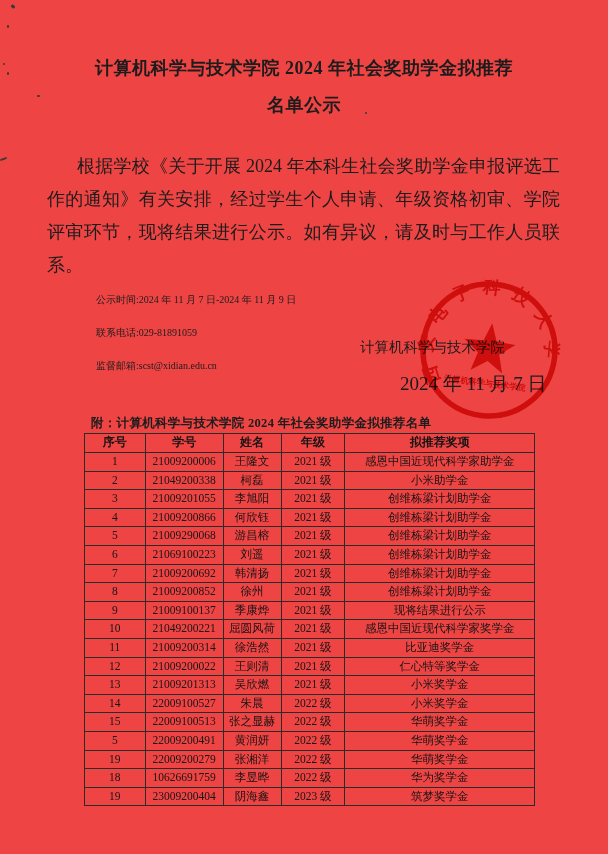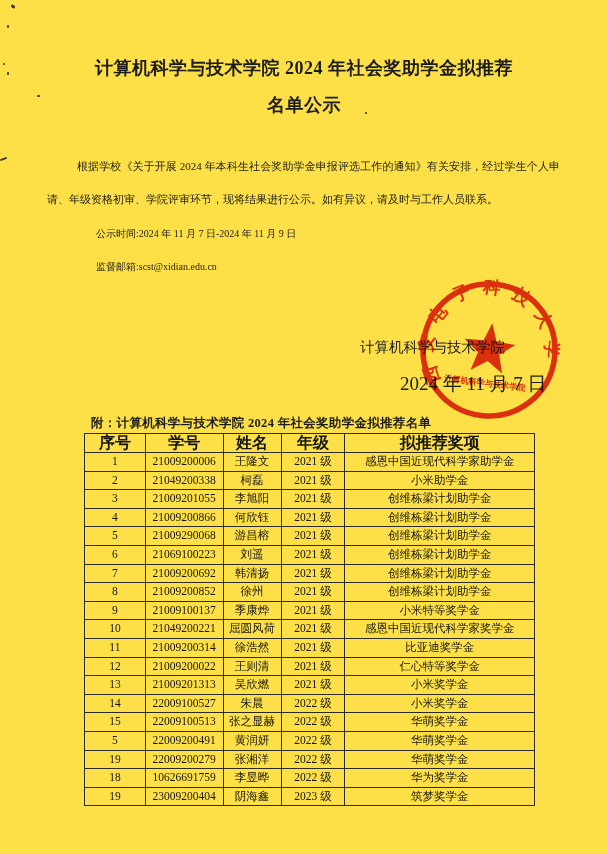--- a/index.html
+++ b/index.html
@@ -2,38 +2,38 @@
 <html><head>
 <meta charset="utf-8">
 <style>
   * { box-sizing: border-box; margin: 0; padding: 0; }
   html, body { background: #e8e8e8; }
   .page {
     position: relative;
     width: 608px;
     height: 854px;
     margin: 0 auto;
-    background: #fde047;
+    background: #ef4444;
     overflow: hidden;
     font-family: "Liberation Serif", serif;
     color: #1c1c1c;
   }
   
   .title-wrap {
     margin: 50px 40px 0 40px;
     text-align: center;
     font-weight: 700;
     font-size: 18px;
     line-height: 37px;
     letter-spacing: 0.5px;
   }
   
   .para {
     margin: 26px 48px 0 47px;
-    font-size: 11px;
+    font-size: 18px;
     line-height: 33px;
     text-indent: 30px;
     text-align: justify;
   }
   .info-block { margin: 1px 0 0 96px; font-size: 10px; line-height: 33px; }
   .info-line { white-space: nowrap; }
   
   .sig-org  { position: absolute; top: 338px; left: 360px; font-size: 14.5px; }
   .sig-date { position: absolute; top: 371px; left: 400px; font-size: 19px; }
   
@@ -68,21 +68,21 @@
     border: 1.5px solid #1e1e1e;
   }
   table.roster th, table.roster td {
     border: 1px solid #2b2b2b;
     padding: 0 2px;
     height: 17.6px;
     line-height: 17.6px;
     white-space: nowrap;
     font-weight: 400;
   }
-  table.roster th { height: 19px; font-weight: 700; font-size: 16px; }
+  table.roster th { height: 19px; font-weight: 700; font-size: 12px; }
   col.c-seq   { width: 61px; }
   col.c-id    { width: 78px; }
   col.c-name  { width: 58px; }
   col.c-grade { width: 64px; }
   col.c-award { width: 190px; }
   
   .speck { position: absolute; background: #3a3a3a; border-radius: 1px; }
   .sp1 { top: 5px;   left: 11px; width: 4px; height: 3px; transform: rotate(40deg); }
   .sp2 { top: 25px;  left: 7px;  width: 2px; height: 3px; }
   .sp3 { top: 63px;  left: 3px;  width: 2px; height: 2px; }
@@ -108,20 +108,21 @@
 
   <div class="title-wrap">
     <div>计算机科学与技术学院 2024 年社会奖助学金拟推荐</div>
     <div>名单公示</div>
   </div>
 
   <div class="para">根据学校《关于开展 2024 年本科生社会奖助学金申报评选工作的通知》有关安排，经过学生个人申请、年级资格初审、学院评审环节，现将结果进行公示。如有异议，请及时与工作人员联系。</div>
 
   <div class="info-block">
     <div class="info-line">公示时间:2024 年 11 月 7 日-2024 年 11 月 9 日</div>
+    <div class="info-line">联系电话:029-81891059</div>
     <div class="info-line">监督邮箱:scst@xidian.edu.cn</div>
   </div>
 
   <div class="sig-org">计算机科学与技术学院</div>
   <div class="sig-date">2024 年 11 月 7 日</div>
 
   <svg class="seal" viewBox="-73 -73 146 146" xmlns="http://www.w3.org/2000/svg">
     <circle cx="0" cy="0" r="66" fill="none" stroke="#d9251c" stroke-width="5.5"></circle>
     <path id="sealArc" d="M -39.6,40.2 A 56.5,56.5 0 1 1 39.6,40.2" fill="none"></path>
     <text font-size="17.5" font-weight="700" fill="#d9251c" font-family="Liberation Serif, serif" letter-spacing="11">
@@ -205,21 +206,21 @@
           <td>21009200852</td>
           <td>徐州</td>
           <td>2021 级</td>
           <td>创维栋梁计划助学金</td>
         </tr>
         <tr>
           <td>9</td>
           <td>21009100137</td>
           <td>季康烨</td>
           <td>2021 级</td>
-          <td>小米特等奖学金</td>
+          <td>现将结果进行公示</td>
         </tr>
         <tr>
           <td>10</td>
           <td>21049200221</td>
           <td>屈圆风荷</td>
           <td>2021 级</td>
           <td>感恩中国近现代科学家奖学金</td>
         </tr>
         <tr>
           <td>11</td>

